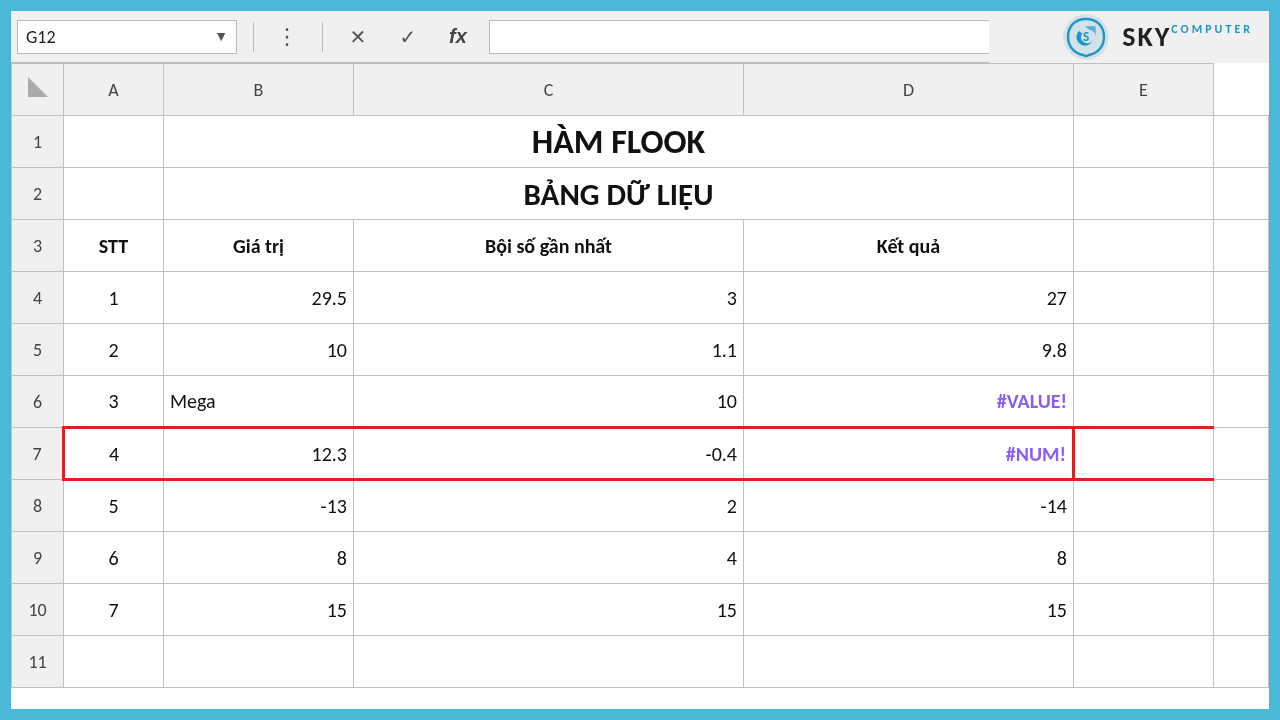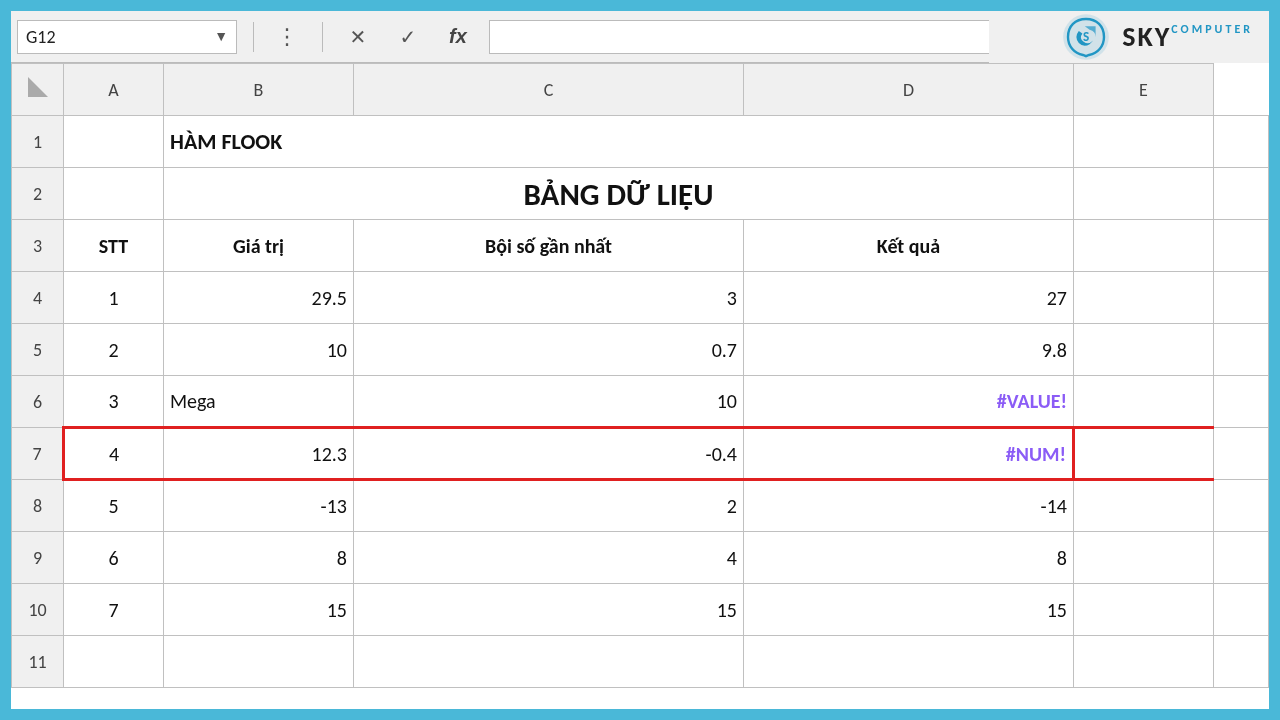--- a/index.html
+++ b/index.html
@@ -174,23 +174,23 @@
     .col-e { width: 140px; }
     .col-rh { width: 52px; }
     
     .corner {
       background: #f0f0f0;
       border: 1px solid #c0c0c0;
       width: 52px;
     }
     
     .title-1 {
-      font-size: 22px;
+      font-size: 34px;
       font-weight: 900;
-      text-align: left;
+      text-align: center;
     }
     .title-2 {
       font-size: 31px;
       font-weight: 900;
       text-align: center;
     }
     .header-row {
       font-size: 20px;
       font-weight: 700;
       text-align: center;
@@ -312,21 +312,21 @@
             <td style="text-align: right;">29.5</td>
             <td style="text-align: right;">3</td>
             <td style="text-align: right;">27</td>
             <td style="text-align: right;"></td>
             <td></td>
           </tr>
           <tr>
             <td class="row-header">5</td>
             <td style="text-align: center;">2</td>
             <td style="text-align: right;">10</td>
-            <td style="text-align: right;">0.7</td>
+            <td style="text-align: right;">1.1</td>
             <td style="text-align: right;">9.8</td>
             <td style="text-align: right;"></td>
             <td></td>
           </tr>
           <tr>
             <td class="row-header">6</td>
             <td style="text-align: center;">3</td>
             <td style="text-align: left;">Mega</td>
             <td style="text-align: right;">10</td>
             <td class="error-cell" style="text-align: right;">#VALUE!</td>

